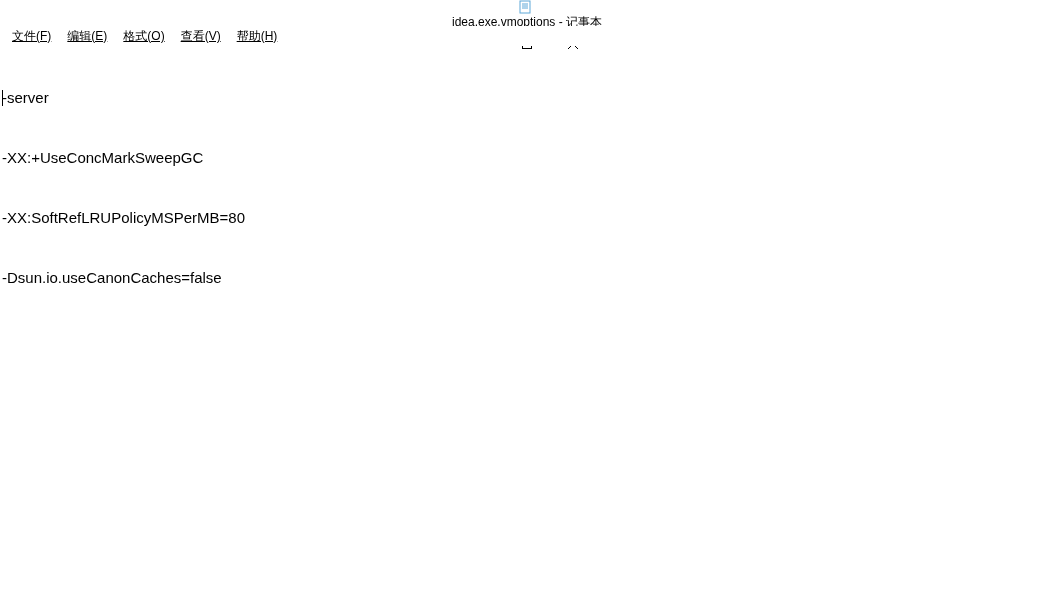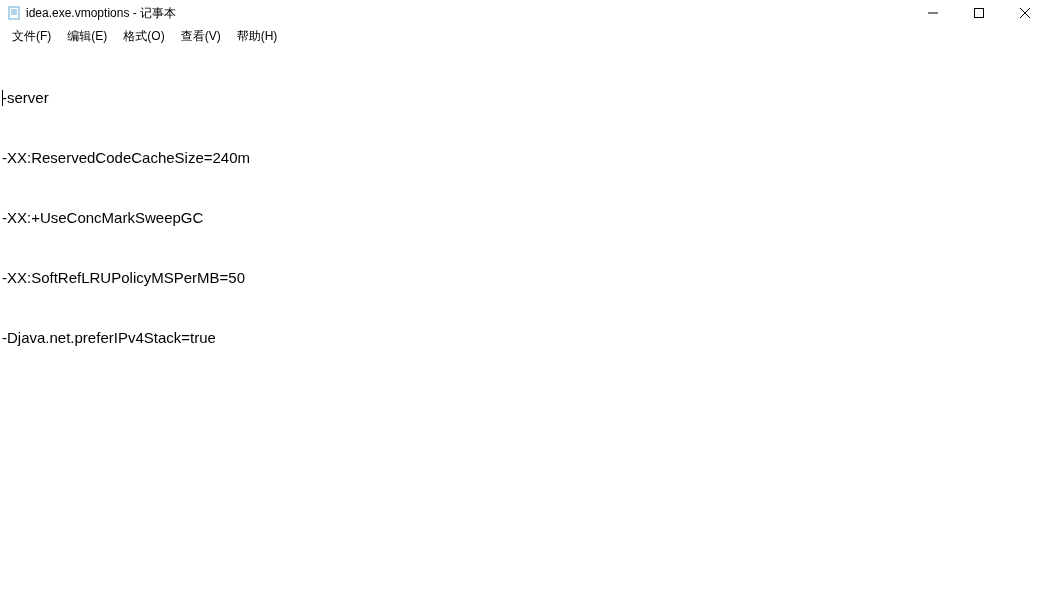--- a/index.html
+++ b/index.html
@@ -14,20 +14,21 @@
     flex-direction: column;
   }
   .titlebar {
     height: 26px;
     display: flex;
     align-items: center;
     padding: 0 0 0 6px;
     background: #ffffff;
     color: #000;
     font-size: 12px;
+    flex-direction: column;
   }
   .titlebar .icon {
     width: 16px;
     height: 16px;
     margin-right: 4px;
     display: inline-flex;
     align-items: center;
     justify-content: center;
   }
   .titlebar .title { flex: 0 0 auto; }
@@ -43,20 +44,21 @@
   }
   .win-btn svg { display: block; }
   .menubar {
     height: 20px;
     display: flex;
     align-items: center;
     padding: 0 4px;
     font-size: 12px;
     background: #ffffff;
     color: #000;
+    text-decoration: underline;
   }
   .menu-item {
     padding: 1px 8px;
     cursor: default;
   }
   .content {
     flex: 1 1 auto;
     padding: 2px 20px 2px 2px;
     font-family: "Microsoft YaHei", "Segoe UI", Tahoma, sans-serif;
     font-size: 15px;
@@ -114,21 +116,20 @@
 <div class="menubar">
   <span class="menu-item">文件(F)</span>
   <span class="menu-item">编辑(E)</span>
   <span class="menu-item">格式(O)</span>
   <span class="menu-item">查看(V)</span>
   <span class="menu-item">帮助(H)</span>
 </div>
 
 <div class="content">
   <span class="line cursor-line">-server</span>
-  <span class="line">-XX:ReservedCodeCacheSize=240m</span>
   <span class="line">-XX:+UseConcMarkSweepGC</span>
-  <span class="line">-XX:SoftRefLRUPolicyMSPerMB=50</span>
-  <span class="line">-Djava.net.preferIPv4Stack=true</span>
+  <span class="line">-XX:SoftRefLRUPolicyMSPerMB=80</span>
+  <span class="line">-Dsun.io.useCanonCaches=false</span>
   
   
   
   
 </div>
 
 </body></html>

